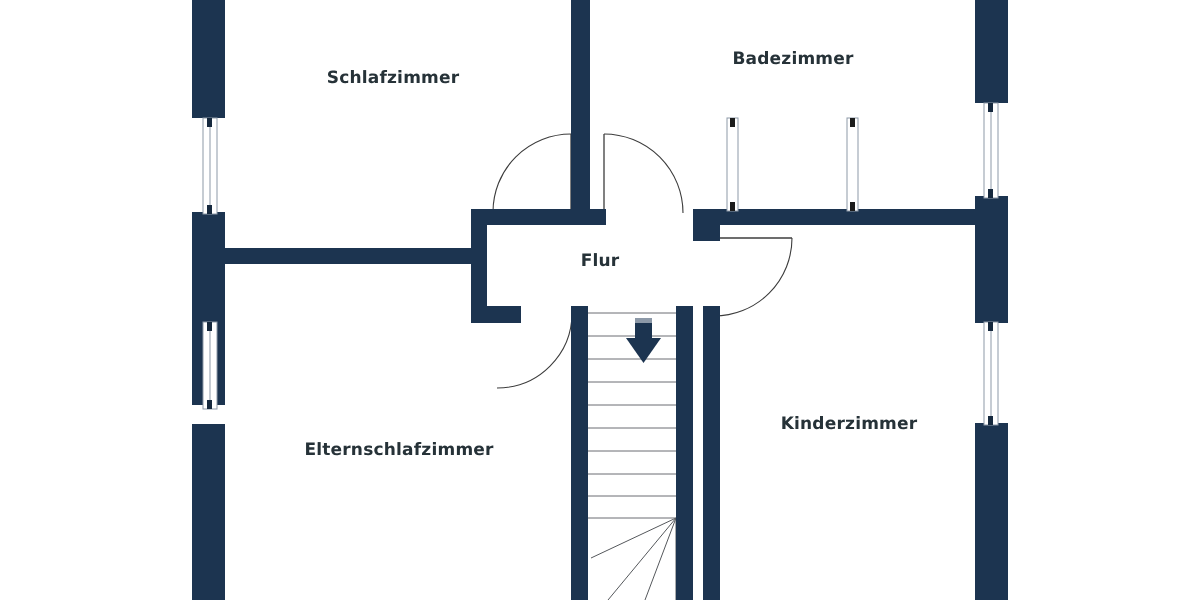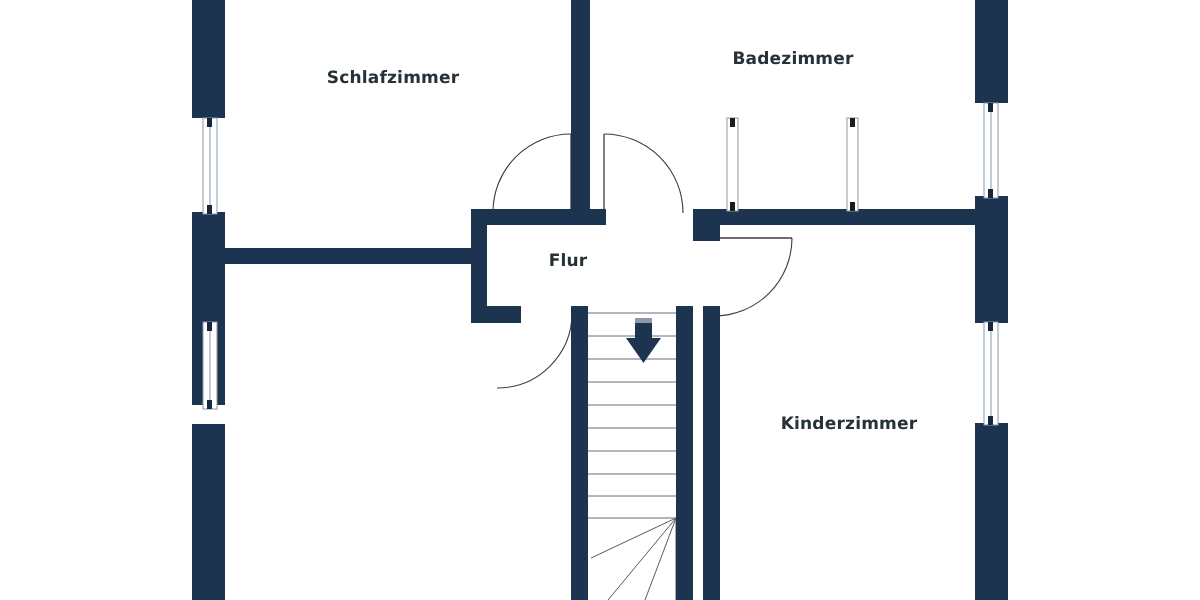--- a/index.html
+++ b/index.html
@@ -161,18 +161,19 @@
         <rect x="850" y="202" width="5" height="9" fill="#1c1c1c"></rect>
       </g>
     </g>
 
   </svg>
 
   <div class="room-label" style="left:393px; top:78px;">Schlafzimmer</div>
 
   <div class="room-label" style="left:793px; top:59px;">Badezimmer</div>
 
-  <div class="room-label" style="left:568px; top:261px;">Flur</div>
+  <div class="room-label" style="left:600px; top:261px;">Flur</div>
 
   <div class="room-label" style="left:849px; top:424px;">Kinderzimmer</div>
 
+  <div class="room-label" style="left:399px; top:450px;">Elternschlafzimmer</div>
 
 </div>
 
 </body></html>

